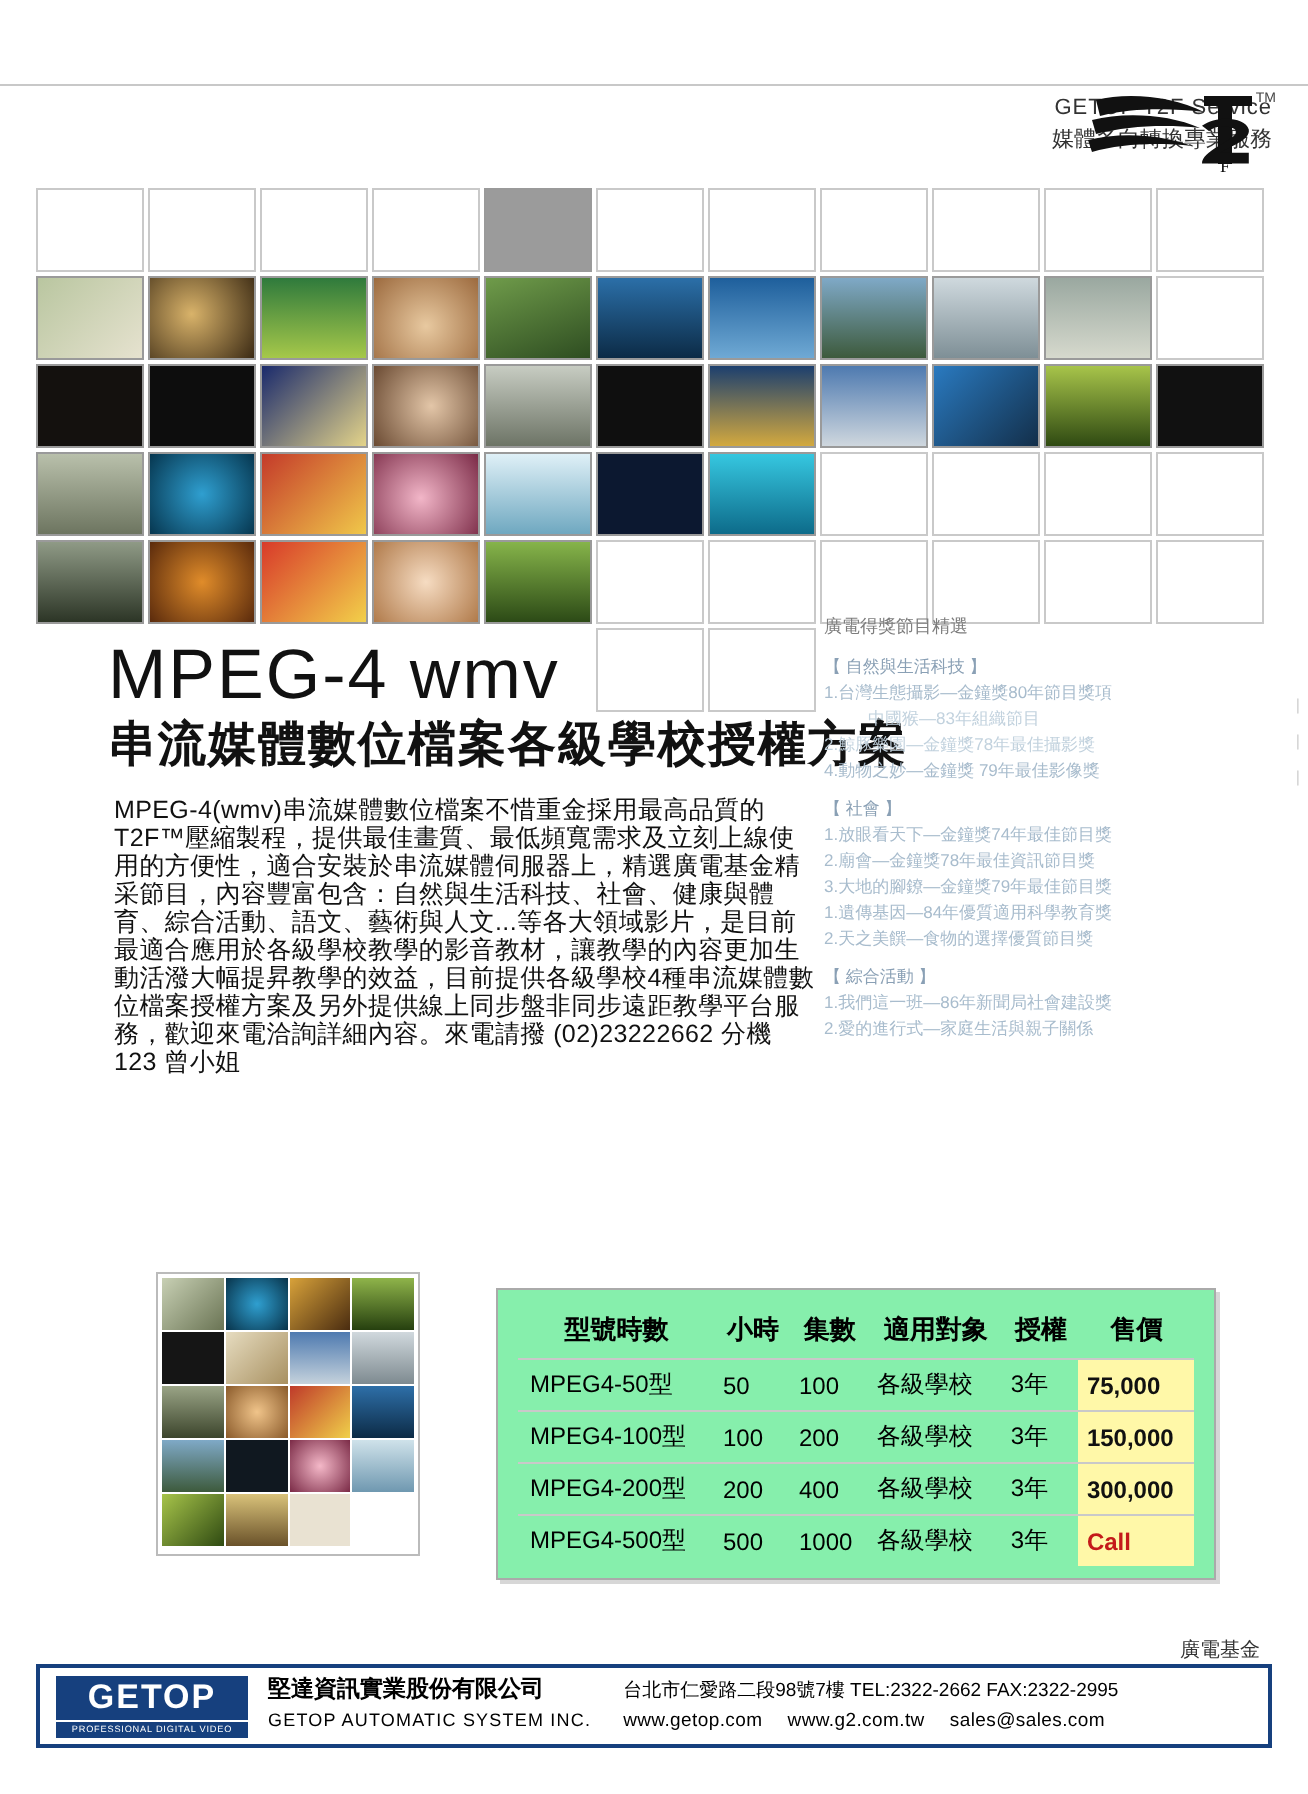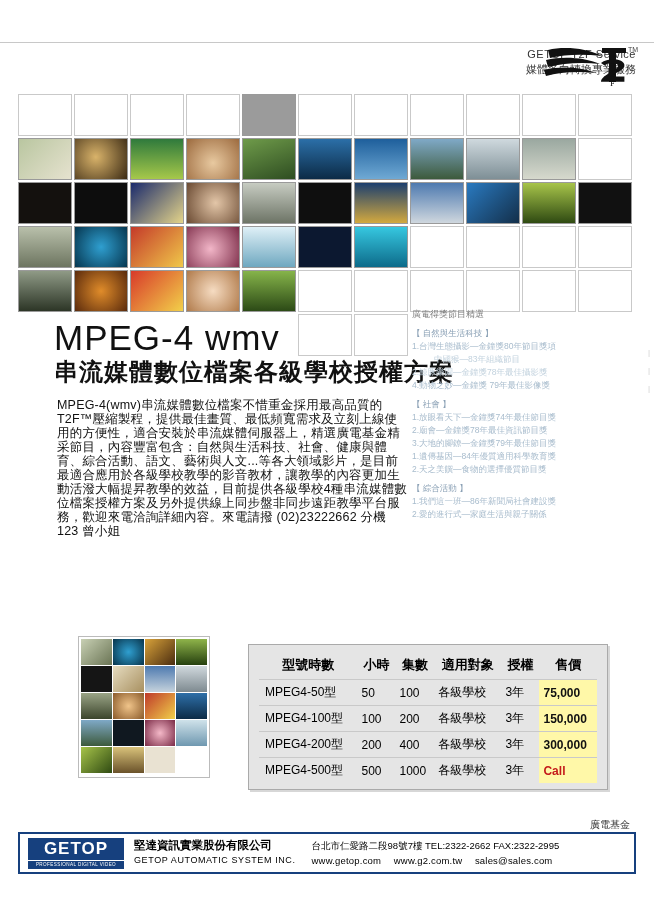--- a/index.html
+++ b/index.html
@@ -111,20 +111,21 @@
     left: 412px; top: 308px;
     width: 200px;
     font-size: 8.5px;
     line-height: 13px;
     color: #9fb3c8;
   }
   .awards .aw-title {
     color: #7d7d7d;
     font-size: 9px;
     margin-bottom: 3px;
+    font-family: Liberation Mono, monospace;
   }
   .awards .aw-head {
     color: #8aa0b5;
     margin-top: 6px;
   }
   .awards .aw-item { color: #a8bccd; }
   .awards .aw-faded { color: #c2d2de; }
 
   
   .side-mark {
@@ -146,21 +147,21 @@
   }
   .mosaic-row { display: flex; gap: 1px; margin-bottom: 1px; }
   .mcell { width: 31px; height: 26px; overflow: hidden; position: relative; }
 
   
   .price-panel {
     position: absolute;
     left: 248px; top: 644px;
     width: 358px; height: 144px;
     border: 1px solid #aaa;
-    background: #e5e5e5;
+    background: #86efac;
     box-shadow: 2px 2px 0 #d7d7d7;
   }
   table.price {
     border-collapse: collapse;
     margin: 9px 10px;
     width: 338px;
     font-size: 12px;
   }
   table.price th {
     font-size: 13px;

